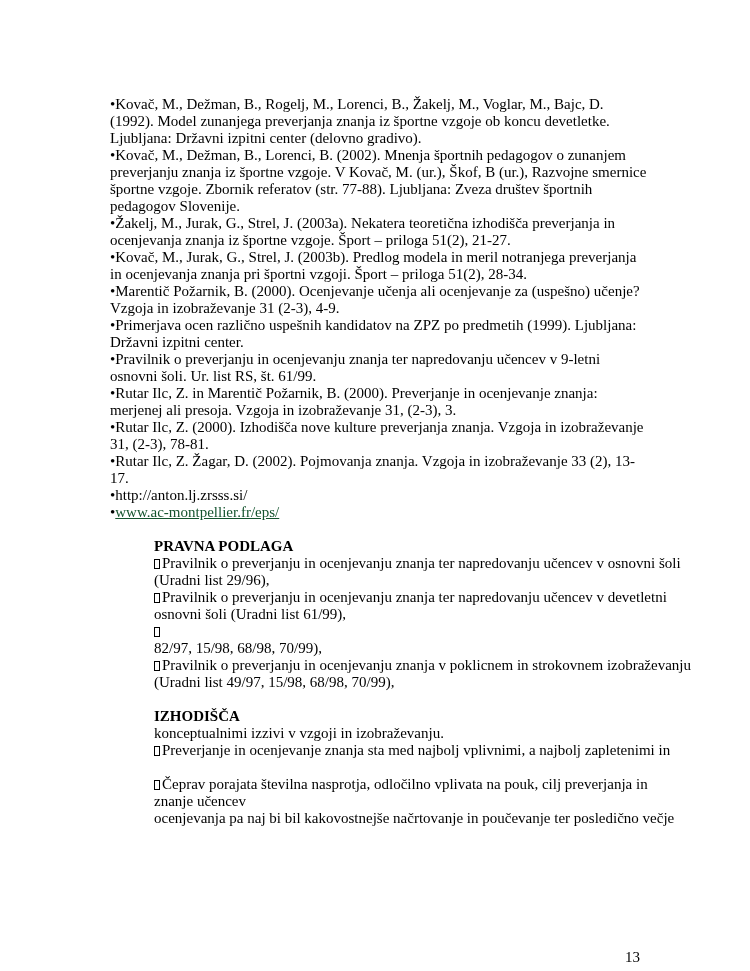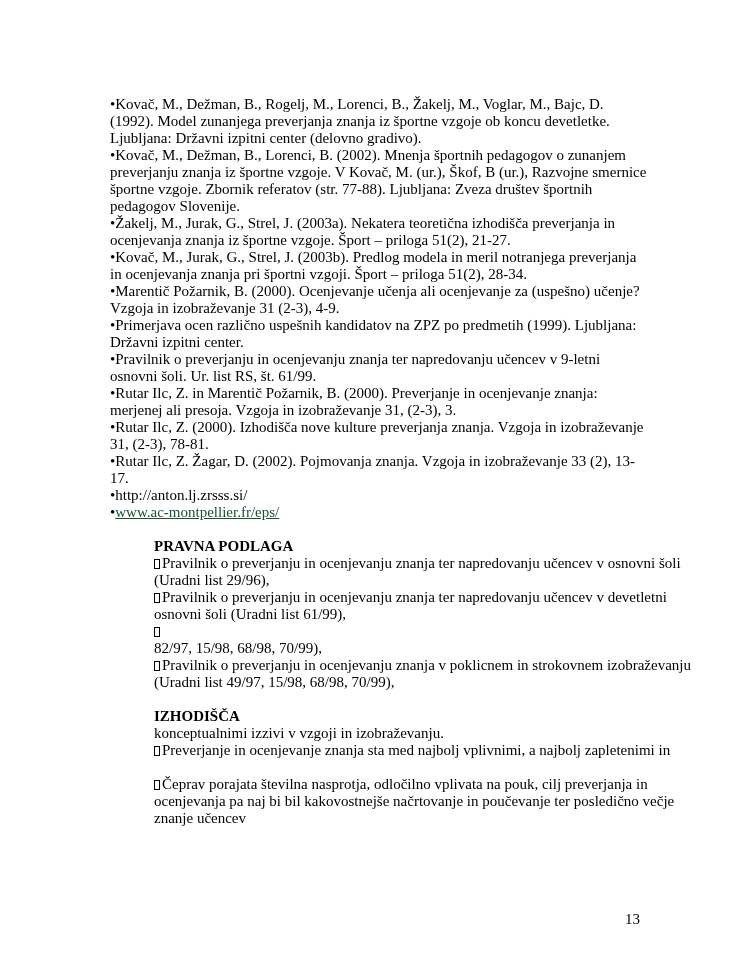--- a/index.html
+++ b/index.html
@@ -41,21 +41,21 @@
     white-space: nowrap;
   }
   #izhodisca-items .item + .item { margin-top: 17px; }
   .link {
     color: #14532d;
     text-decoration: underline;
     cursor: pointer;
   }
   .page-number {
     position: absolute;
-    top: 911px;
+    top: 949px;
     left: 624px;
     width: 16px;
     text-align: right;
   }
 </style>
 </head>
 <body>
 
 <div class="page">
   <div class="content">
@@ -136,22 +136,22 @@
 
     <div class="section">
       <div class="heading">IZHODIŠČA</div>
       <div id="izhodisca-items">
           <div class="item">
             <div class="line"><span>konceptualnimi izzivi v vzgoji in izobraževanju.</span></div>
             <div class="line"><span class="sq-bullet"></span><span>Preverjanje in ocenjevanje znanja sta med najbolj vplivnimi, a najbolj zapletenimi in</span></div>
           </div>
           <div class="item">
             <div class="line"><span class="sq-bullet"></span><span>Čeprav porajata številna nasprotja, odločilno vplivata na pouk, cilj preverjanja in</span></div>
+            <div class="line"><span>znanje učencev</span></div>
             <div class="line"><span>ocenjevanja pa naj bi bil kakovostnejše načrtovanje in poučevanje ter posledično večje</span></div>
-            <div class="line"><span>znanje učencev</span></div>
           </div>
         </div>
     </div>
 
   </div>
 
   <div class="page-number">13</div>
 </div>
 
 </body></html>

